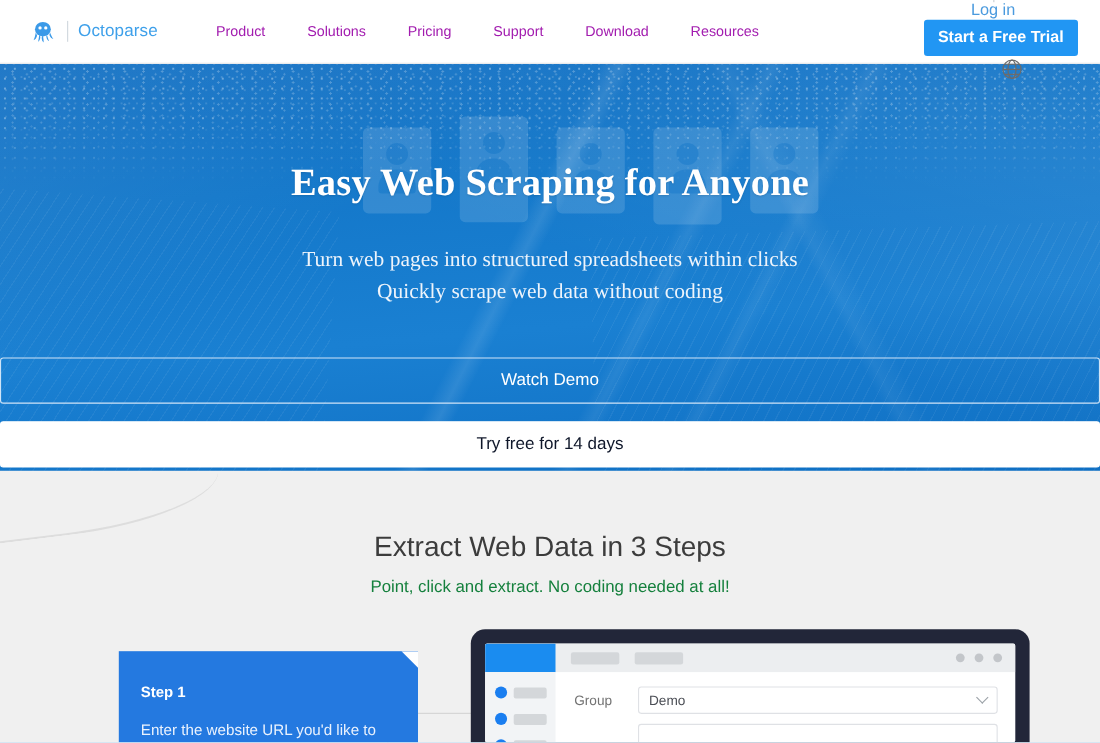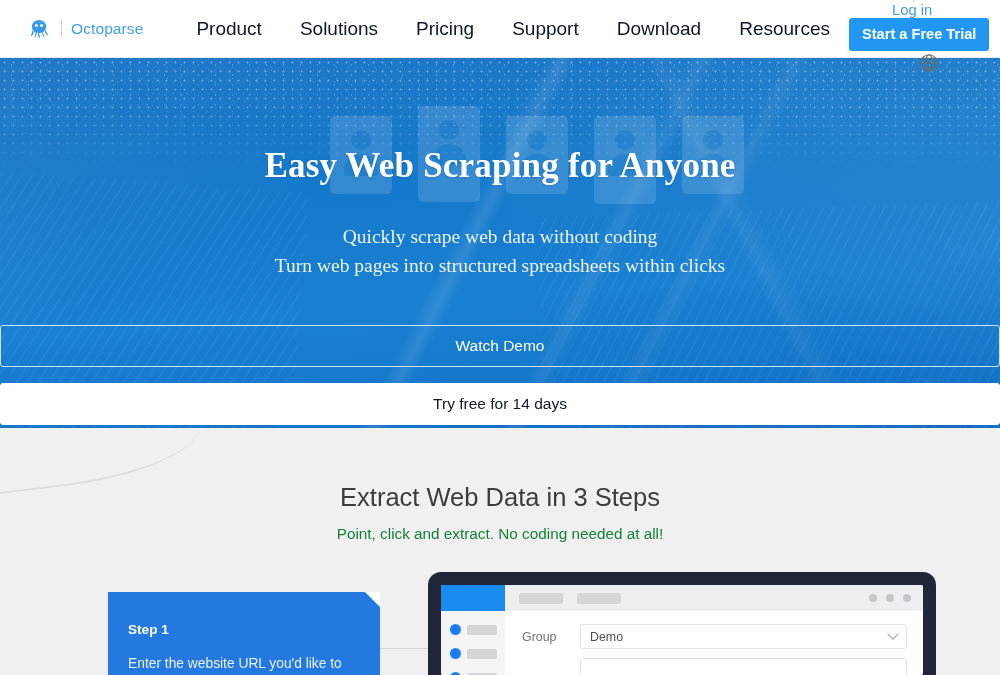--- a/index.html
+++ b/index.html
@@ -22,21 +22,21 @@
     z-index: 20;
   }
   .brand { display: flex; align-items: center; gap: 9px; }
   .logo-icon { width: 26px; height: 26px; display:block; }
   .brand-divider { width: 1px; height: 19px; background: #cfd6dd; }
   .brand-name {
     color: #3ea0ea; font-size: 15.5px; letter-spacing: .1px;
   }
   .nav-links { display: flex; align-items: center; margin-left: 34px; }
   .nav-link {
-    color: #0f172a; font-size: 19px; padding: 0 19px;
+    color: #a21caf; font-size: 13px; padding: 0 19px;
     cursor: pointer; white-space: nowrap;
   }
   .nav-right { margin-left: auto; display:flex; align-items:center;flex-direction:column; }
   .login-sep { width:1px; height: 20px; background:#c8cdd2; margin-right: 12px;}
   .login-link { color:#4a9ade; font-size:14.8px; cursor:pointer; margin-right: 14px;}
   .trial-btn {
     background: #2196f3; color: #ffffff; font-size: 14.6px; font-weight: bold;
     border: none; border-radius: 3px; padding: 8px 13px 9px; cursor: pointer;
     white-space: nowrap;
   }
@@ -256,22 +256,22 @@
       <div class="hero-card"></div>
       <div class="hero-card"></div>
       <div class="hero-card"></div>
     </div>
     <div class="dot-band"></div>
     <div class="dot-band b2"></div>
 
     <div class="hero-inner">
       <h1 class="hero-title">Easy Web Scraping for Anyone</h1>
       <div class="hero-sub">
+        <div>Turn web pages into structured spreadsheets within clicks</div>
         <div>Quickly scrape web data without coding</div>
-        <div>Turn web pages into structured spreadsheets within clicks</div>
       </div>
       <div class="hero-btns">
         <button class="btn-outline">Watch Demo</button>
         <button class="btn-white">Try free for 14 days</button>
       </div>
     </div>
   </div>
 
   <div class="steps">
     <div class="steps-swoosh"></div>

